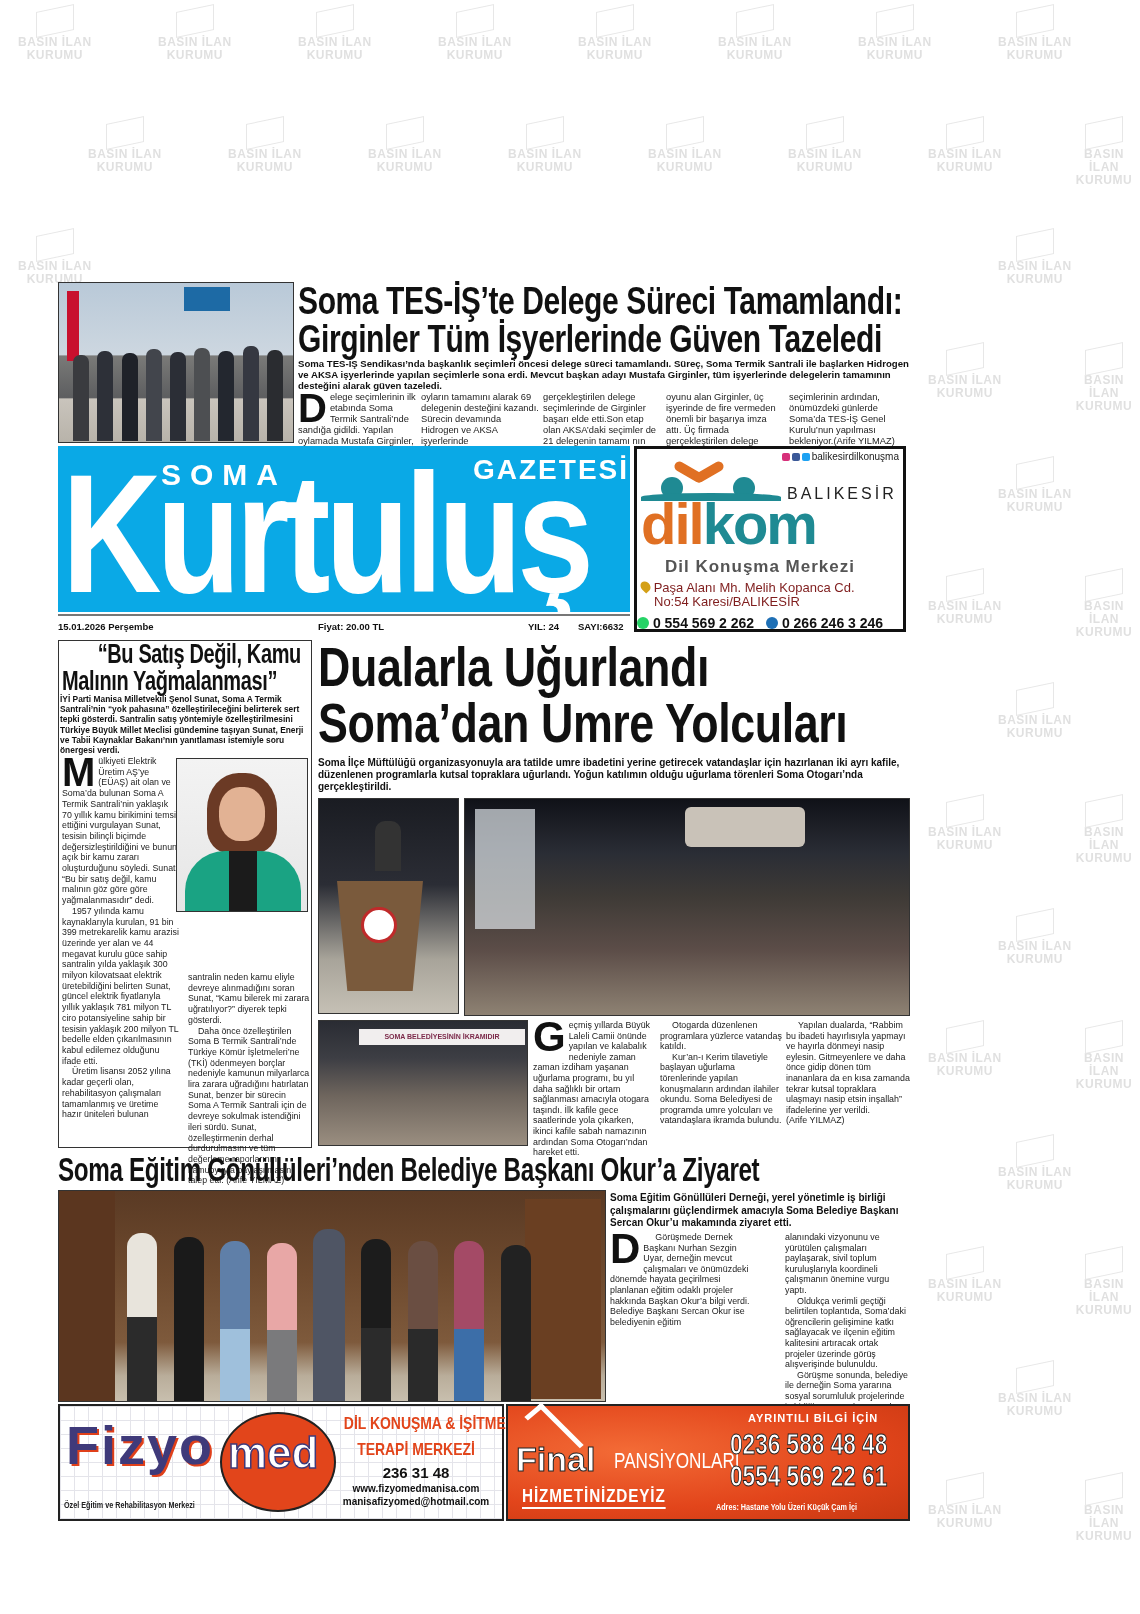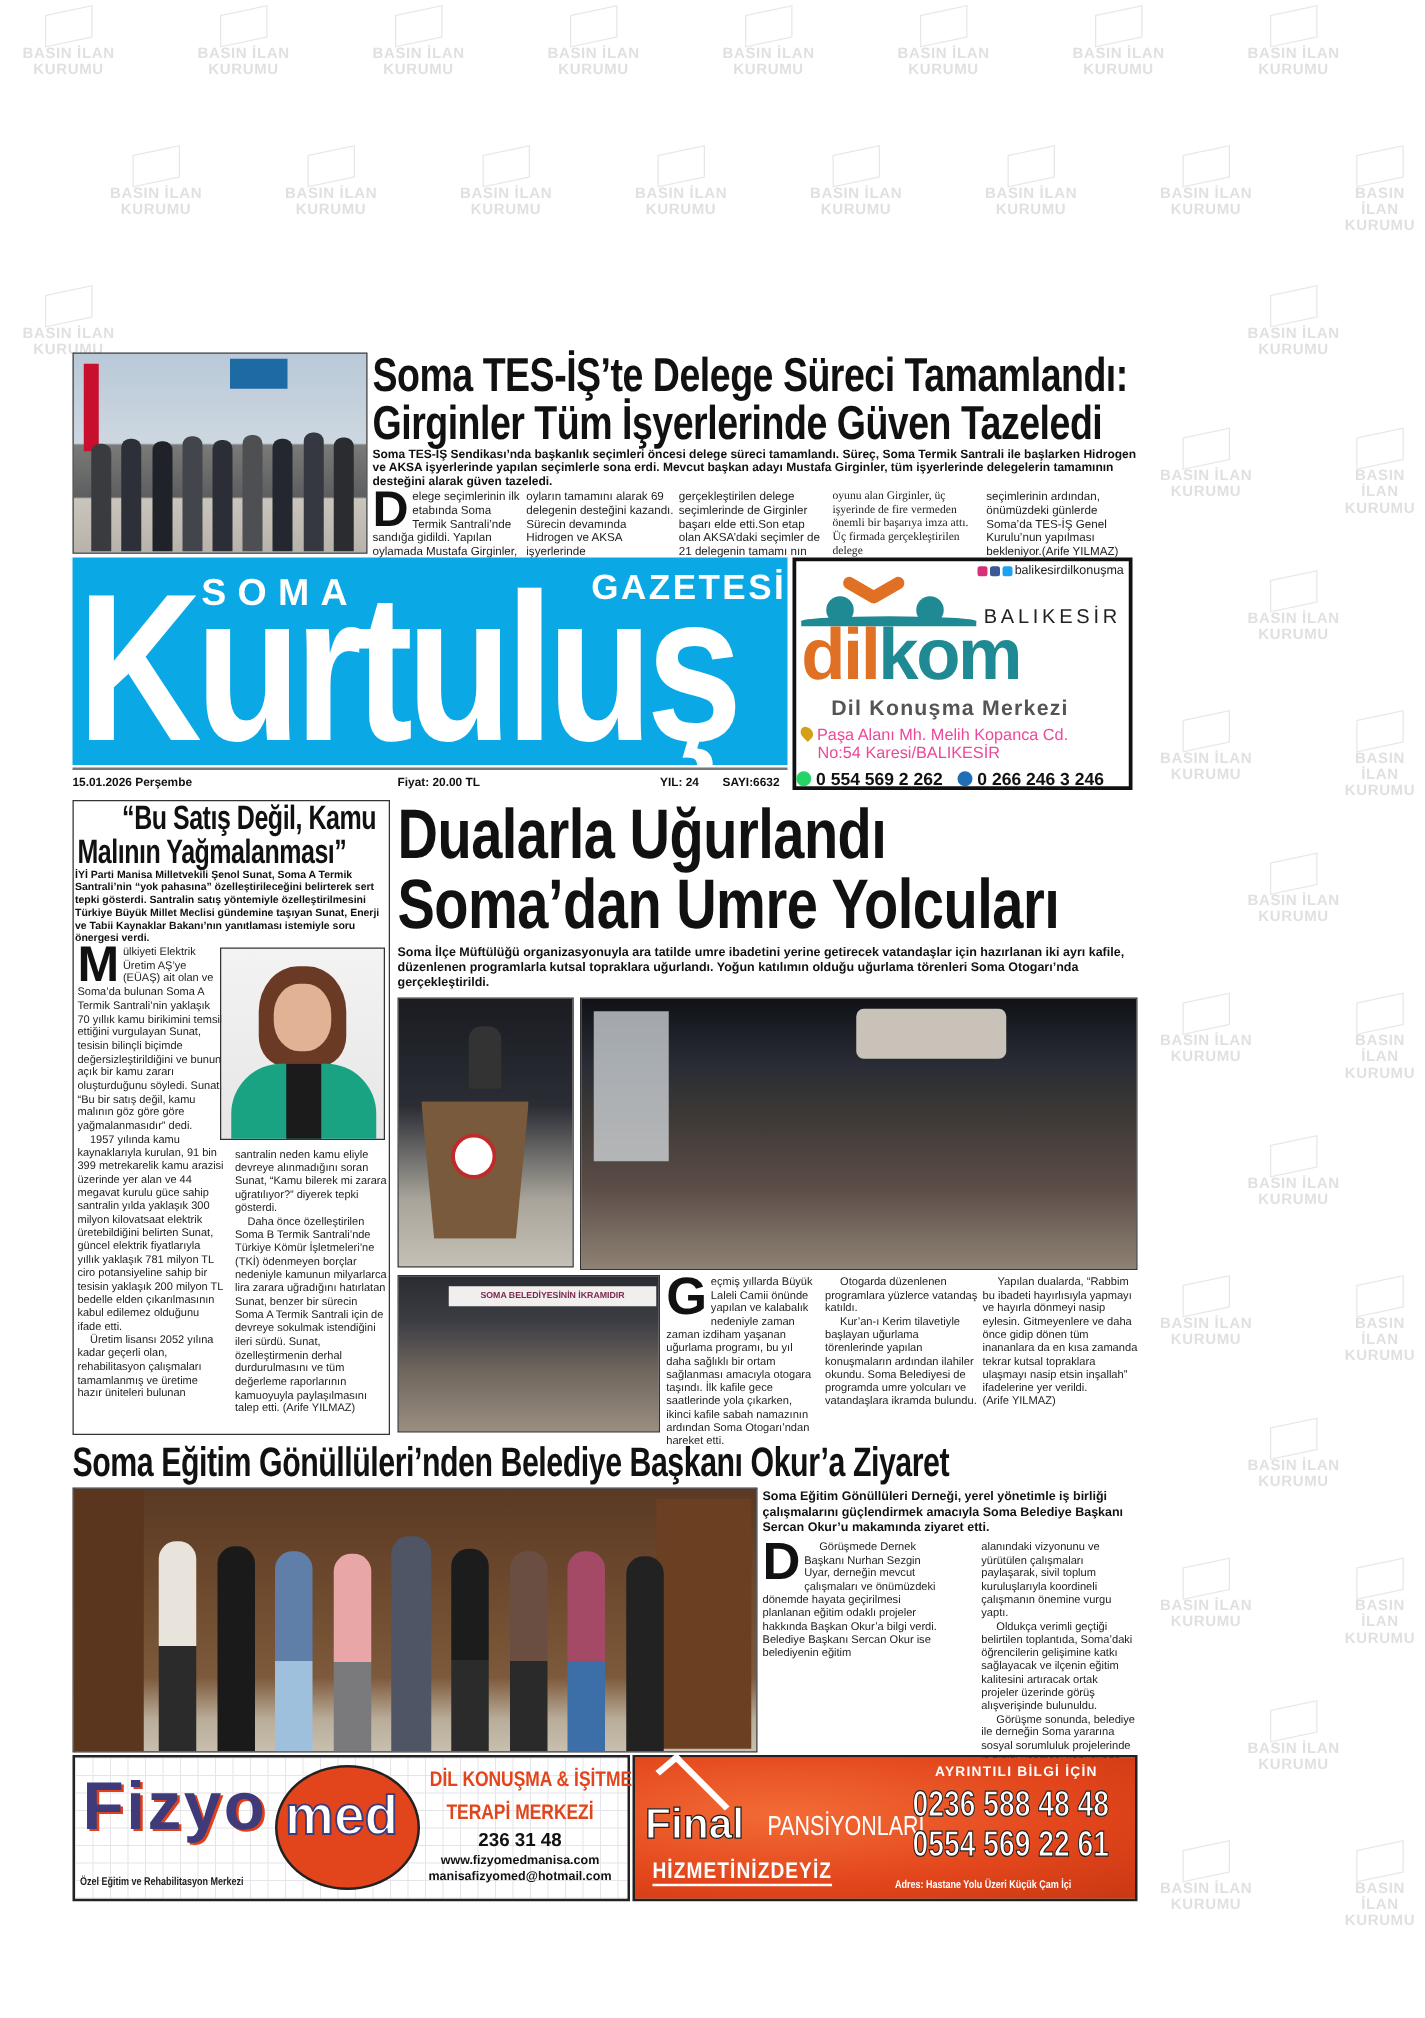--- a/index.html
+++ b/index.html
@@ -219,21 +219,21 @@
   <div style="font-size:38px;line-height:38px;height:38px;"><span class="cond headline" style="transform:scaleX(0.79);">Soma TES-İŞ’te Delege Süreci Tamamlandı:</span></div>
   <div style="font-size:38px;line-height:38px;height:40px;"><span class="cond headline" style="transform:scaleX(0.79);">Girginler Tüm İşyerlerinde Güven Tazeledi</span></div>
 </div>
 <div class="abs spot" style="left:298px;top:358px;width:612px;font-size:9.6px;line-height:11px;">Soma TES-İŞ Sendikası’nda başkanlık seçimleri öncesi delege süreci tamamlandı. Süreç, Soma Termik Santrali ile başlarken Hidrogen ve AKSA işyerlerinde yapılan seçimlerle sona erdi. Mevcut başkan adayı Mustafa Girginler, tüm işyerlerinde delegelerin tamamının desteğini alarak güven tazeledi.</div>
 
 <div class="col" style="left:298px;top:392px;width:120px;">
   <span class="drop" style="font-size:40px;line-height:30px;">D</span><span>elege seçimlerinin ilk etabında Soma Termik Santrali’nde sandığa gidildi. Yapılan oylamada Mustafa Girginler, kullanılan</span>
 </div>
 <div class="col" style="left:421px;top:392px;width:118px;">oyların tamamını alarak 69 delegenin desteğini kazandı. Sürecin devamında Hidrogen ve AKSA işyerlerinde</div>
 <div class="col" style="left:543px;top:392px;width:118px;">gerçekleştirilen delege seçimlerinde de Girginler başarı elde etti.Son etap olan AKSA’daki seçimler de 21 delegenin tamamı nın</div>
-<div class="col" style="left:666px;top:392px;width:118px;font-family:Liberation Serif, serif;">oyunu alan Girginler, üç işyerinde de fire vermeden önemli bir başarıya imza attı. Üç firmada gerçekleştirilen delege</div>
+<div class="col" style="left:666px;top:392px;width:118px;">oyunu alan Girginler, üç işyerinde de fire vermeden önemli bir başarıya imza attı. Üç firmada gerçekleştirilen delege</div>
 <div class="col" style="left:789px;top:392px;width:120px;">seçimlerinin ardından, önümüzdeki günlerde Soma’da TES-İŞ Genel Kurulu’nun yapılması bekleniyor.(Arife YILMAZ)</div>
 
 <div class="masthead">
   <div class="abs" style="left:103px;top:12px;color:#fff;font-weight:bold;font-size:30px;letter-spacing:9px;">SOMA</div>
   <div class="abs" style="left:415px;top:8px;color:#fff;font-weight:bold;font-size:28px;letter-spacing:2px;">GAZETESİ</div>
   <div class="abs" style="left:4px;top:4px;color:#fff;font-weight:900;font-size:168px;line-height:168px;letter-spacing:-6px;transform:scaleX(0.82);transform-origin:left top;white-space:nowrap;">Kurtuluş</div>
 </div>
 <div class="abs" style="left:58px;top:614px;width:572px;height:2px;background:#777;"></div>
 <div class="abs" style="left:58px;top:620px;width:572px;height:13px;font-size:9.5px;font-weight:bold;">
   <span class="abs" style="left:0;top:1px;">15.01.2026 Perşembe</span>
@@ -254,21 +254,21 @@
     <div class="abs" style="left:52px;top:4px;width:32px;height:10px;background:#e07023;transform:rotate(-30deg);border-radius:5px;"></div>
     <div class="abs" style="left:20px;top:14px;width:22px;height:22px;background:#1f8a93;border-radius:50%;"></div>
     <div class="abs" style="left:92px;top:14px;width:22px;height:22px;background:#1f8a93;border-radius:50%;"></div>
     <div class="abs" style="left:0;top:30px;width:140px;height:8px;background:#1f8a93;border-radius:50% 50% 0 0;"></div>
   </div>
   <div class="abs" style="left:150px;top:36px;font-size:16px;letter-spacing:3px;color:#222;">BALIKESİR</div>
   <div class="abs" style="left:4px;top:44px;font-size:58px;font-weight:bold;line-height:62px;white-space:nowrap;letter-spacing:-2px;">
     <span style="color:#e07023;">dil</span><span style="color:#1f8a93;">kom</span>
   </div>
   <div class="abs" style="left:28px;top:108px;font-size:17px;font-weight:bold;color:#555;letter-spacing:1px;">Dil Konuşma Merkezi</div>
-  <div class="abs" style="left:4px;top:132px;font-size:13px;line-height:14px;color:#ec4899;">
+  <div class="abs" style="left:4px;top:132px;font-size:13px;line-height:14px;color:#7f1d1d;">
     <span style="display:inline-block;width:9px;height:11px;background:#d4a017;border-radius:50% 50% 50% 0;transform:rotate(-45deg);"></span>
     <span>Paşa Alanı Mh. Melih Kopanca Cd.</span><br>
     <span style="margin-left:13px;">No:54 Karesi/BALIKESİR</span>
   </div>
   <div class="abs" style="left:0;top:166px;font-size:14px;font-weight:bold;color:#111;white-space:nowrap;">
     <span style="display:inline-block;width:12px;height:12px;background:#25d366;border-radius:50%;vertical-align:-1px;"></span>
     <span>0 554 569 2 262</span>
     <span style="display:inline-block;width:12px;height:12px;background:#1e6fb5;border-radius:50%;vertical-align:-1px;margin-left:8px;"></span>
     <span>0 266 246 3 246</span>
   </div>
@@ -285,21 +285,21 @@
   <span class="drop" style="font-size:40px;line-height:31px;">M</span><span>ülkiyeti Elektrik Üretim AŞ’ye (EÜAŞ) ait olan ve Soma’da bulunan Soma A Termik Santrali’nin yaklaşık 70 yıllık kamu birikimini temsil ettiğini vurgulayan Sunat, tesisin bilinçli biçimde değersizleştirildiğini ve bunun açık bir kamu zararı oluşturduğunu söyledi. Sunat, “Bu bir satış değil, kamu malının göz göre göre yağmalanmasıdır” dedi.</span>
   <p style="text-indent:10px;">1957 yılında kamu kaynaklarıyla kurulan, 91 bin 399 metrekarelik kamu arazisi üzerinde yer alan ve 44 megavat kurulu güce sahip santralin yılda yaklaşık 300 milyon kilovatsaat elektrik üretebildiğini belirten Sunat, güncel elektrik fiyatlarıyla yıllık yaklaşık 781 milyon TL ciro potansiyeline sahip bir tesisin yaklaşık 200 milyon TL bedelle elden çıkarılmasının kabul edilemez olduğunu ifade etti.</p>
   <p style="text-indent:10px;">Üretim lisansı 2052 yılına kadar geçerli olan, rehabilitasyon çalışmaları tamamlanmış ve üretime hazır üniteleri bulunan</p>
 </div>
 <div class="photo" style="left:176px;top:758px;width:132px;height:154px;background:linear-gradient(180deg,#f3f3f3 0%,#e6e6e6 100%);">
   <div class="abs" style="left:30px;top:14px;width:70px;height:80px;background:#6b3a25;border-radius:45% 45% 30% 30%;"></div>
   <div class="abs" style="left:42px;top:28px;width:46px;height:54px;background:#e2b294;border-radius:45%;"></div>
   <div class="abs" style="left:8px;top:92px;width:116px;height:62px;background:#1aa383;border-radius:40px 40px 0 0;"></div>
   <div class="abs" style="left:52px;top:92px;width:28px;height:62px;background:#1b1b1b;"></div>
 </div>
-<div class="col" style="left:188px;top:918px;width:122px;font-size:8.8px;line-height:10.7px;">
+<div class="col" style="left:188px;top:972px;width:122px;font-size:8.8px;line-height:10.7px;">
   <p>santralin neden kamu eliyle devreye alınmadığını soran Sunat, “Kamu bilerek mi zarara uğratılıyor?” diyerek tepki gösterdi.</p>
   <p style="text-indent:10px;">Daha önce özelleştirilen Soma B Termik Santrali’nde Türkiye Kömür İşletmeleri’ne (TKİ) ödenmeyen borçlar nedeniyle kamunun milyarlarca lira zarara uğradığını hatırlatan Sunat, benzer bir sürecin Soma A Termik Santrali için de devreye sokulmak istendiğini ileri sürdü. Sunat, özelleştirmenin derhal durdurulmasını ve tüm değerleme raporlarının kamuoyuyla paylaşılmasını talep etti. (Arife YILMAZ)</p>
 </div>
 
 <div class="abs" style="left:318px;top:640px;width:592px;">
   <div style="font-size:56px;line-height:54px;height:56px;"><span class="cond headline" style="transform:scaleX(0.80);">Dualarla Uğurlandı</span></div>
   <div style="font-size:56px;line-height:54px;height:54px;"><span class="cond headline" style="transform:scaleX(0.80);">Soma’dan Umre Yolcuları</span></div>
 </div>
 <div class="abs spot" style="left:318px;top:757px;width:592px;font-size:10px;line-height:12px;">Soma İlçe Müftülüğü organizasyonuyla ara tatilde umre ibadetini yerine getirecek vatandaşlar için hazırlanan iki ayrı kafile, düzenlenen programlarla kutsal topraklara uğurlandı. Yoğun katılımın olduğu uğurlama törenleri Soma Otogarı’nda gerçekleştirildi.</div>
 

